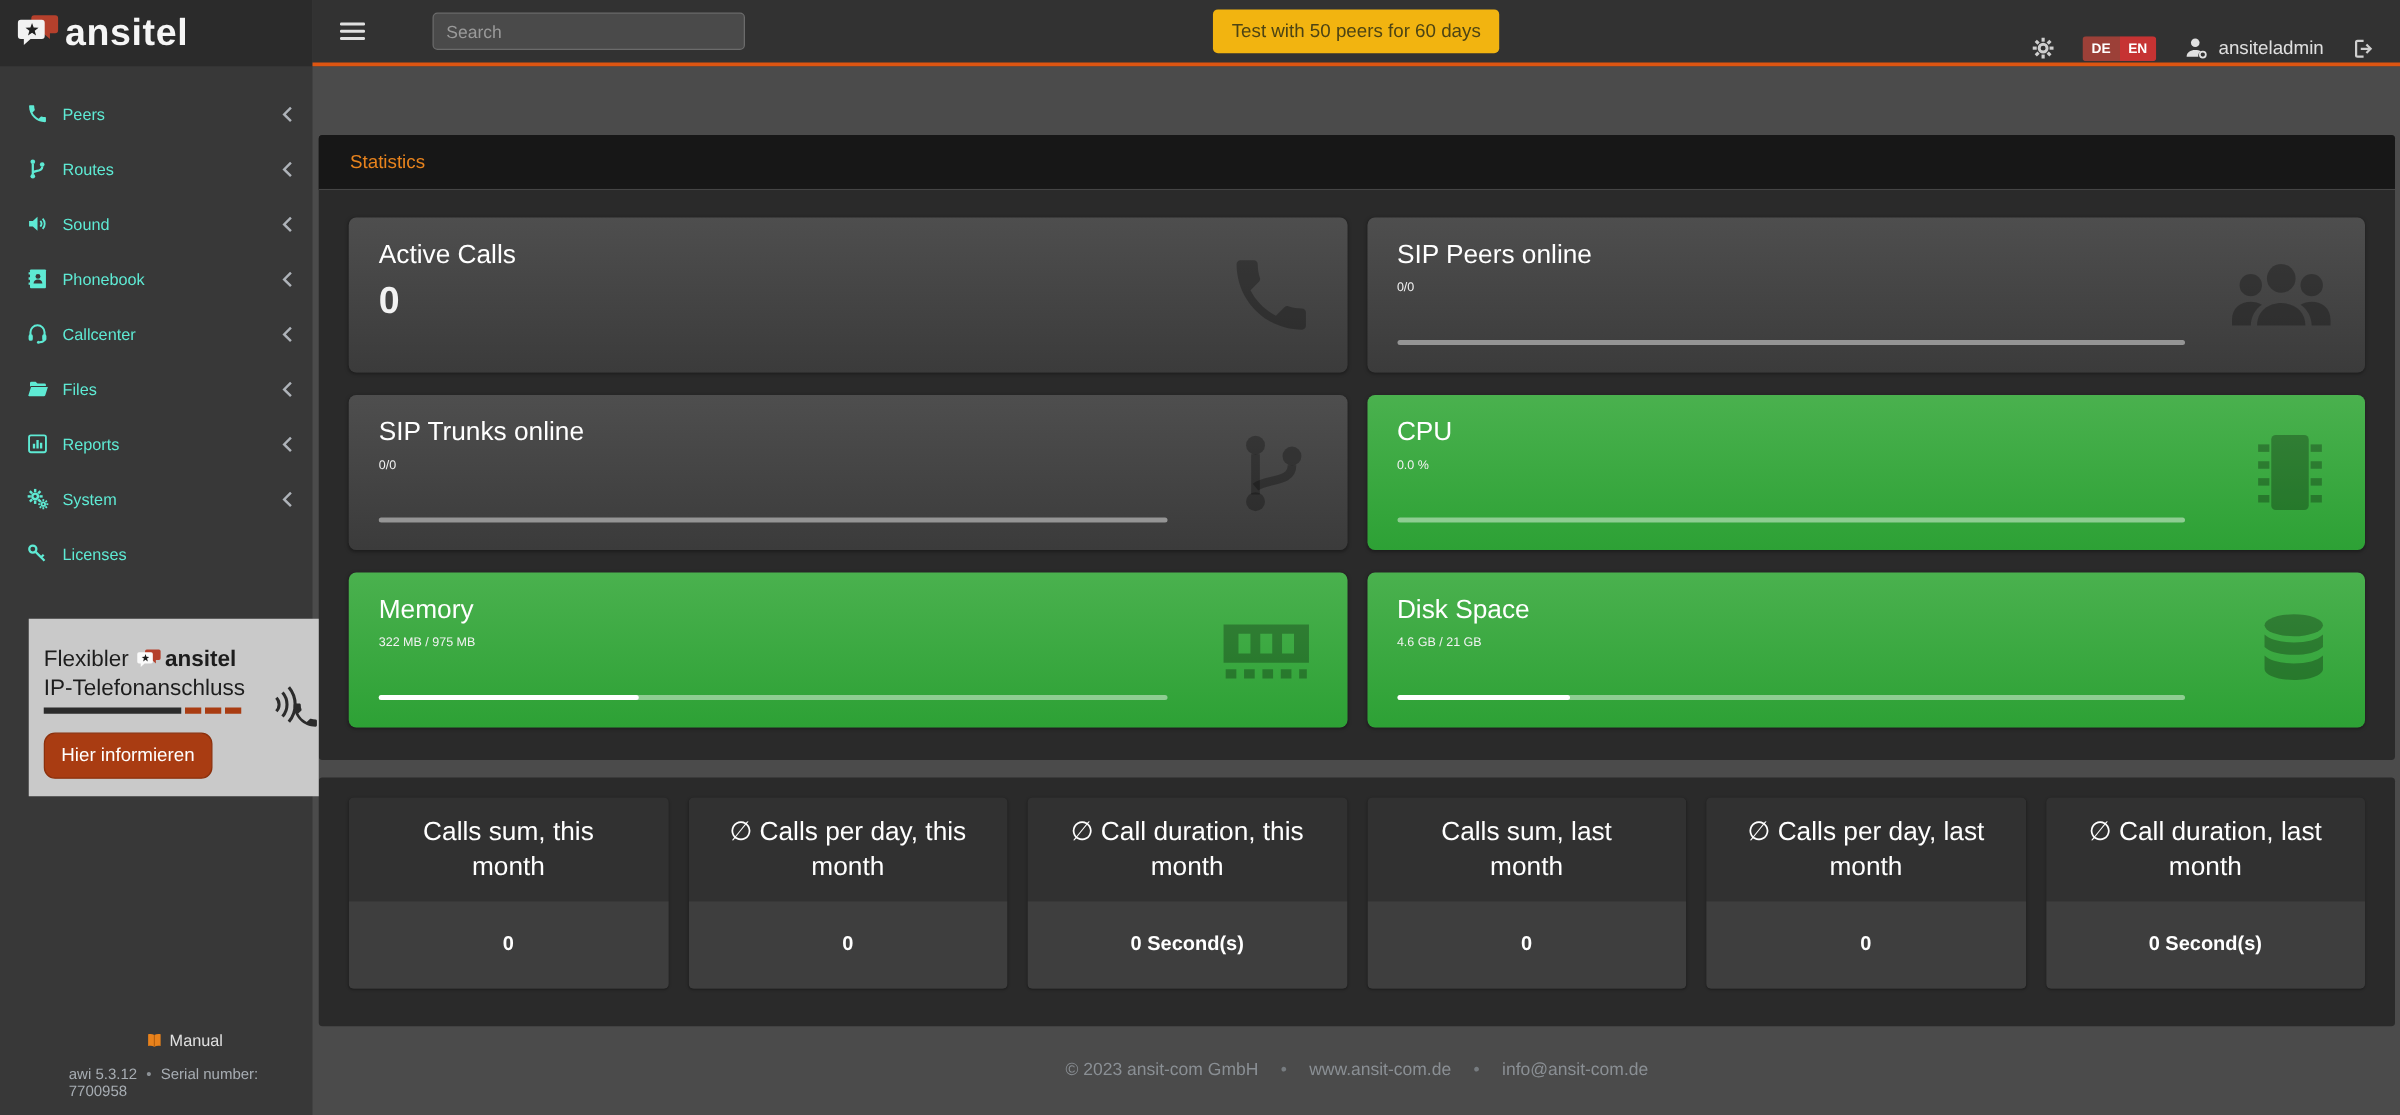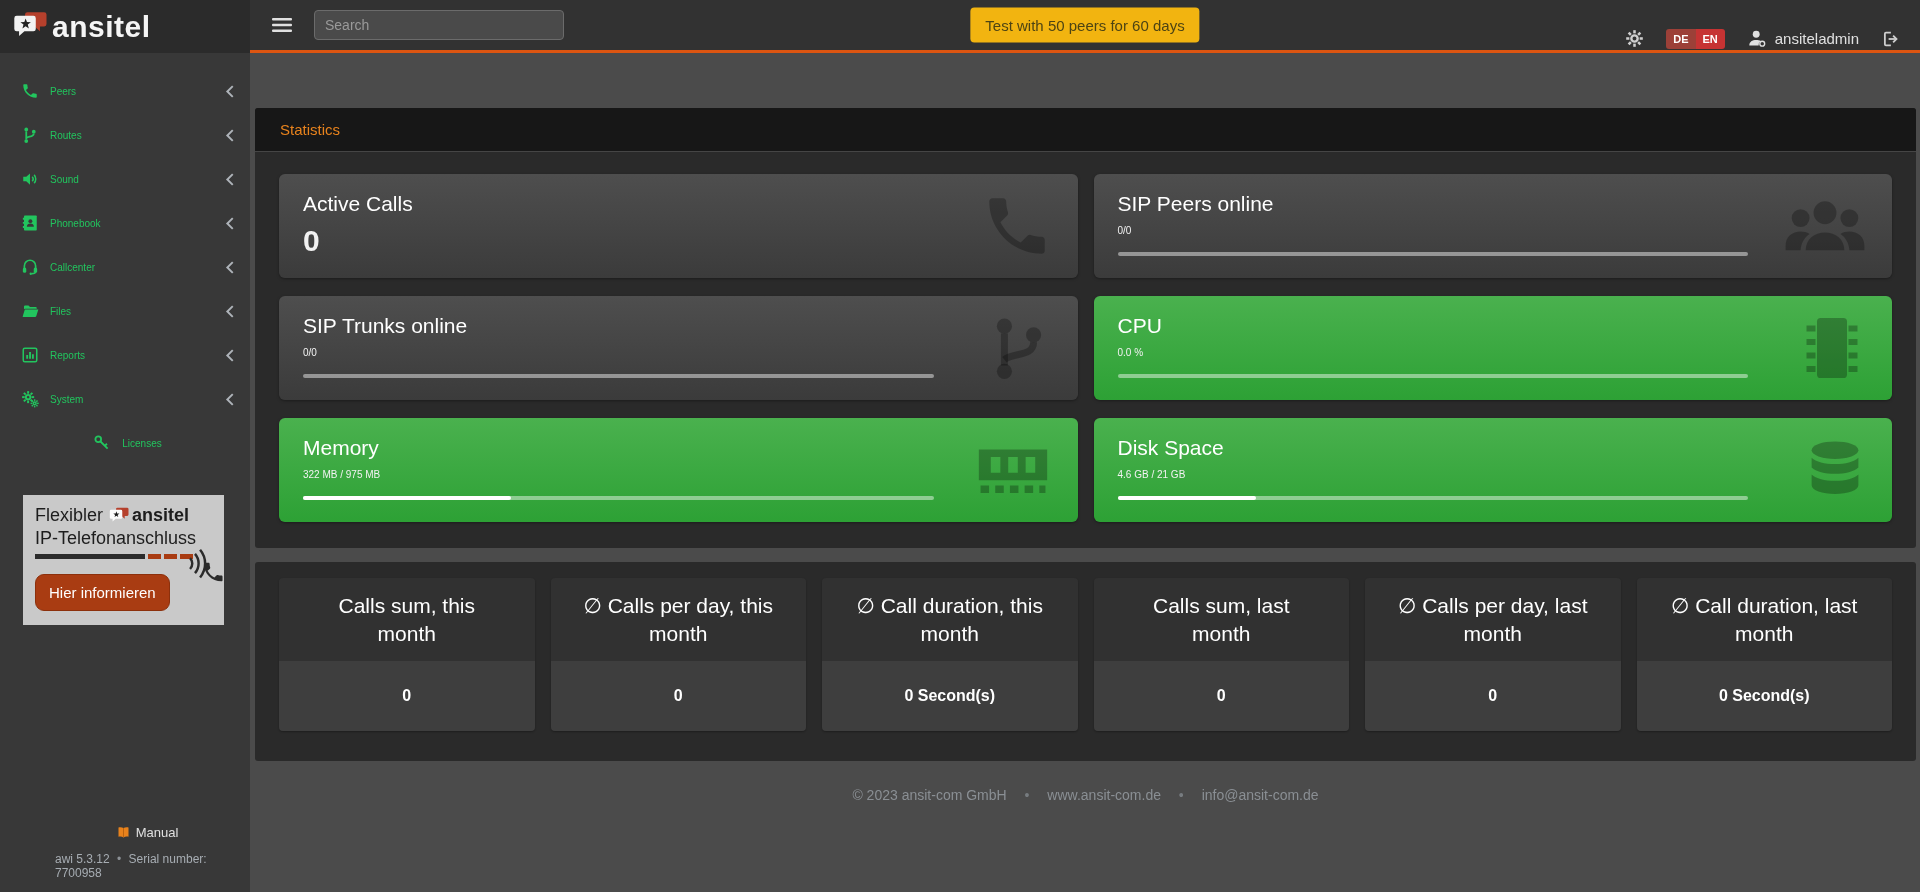--- a/index.html
+++ b/index.html
@@ -5,61 +5,61 @@
   * { margin:0; padding:0; box-sizing:border-box; }
   html,body { width:1920px; height:892px; overflow:hidden; }
   body { font-family:"Liberation Sans","DejaVu Sans",sans-serif; background:#4b4b4b; }
   .app { width:1920px; height:892px; display:flex; }
 
   
   .sidebar { width:250px; background:#383838; display:flex; flex-direction:column; flex-shrink:0; }
   .logo { height:53px; background:#2b2b2b; display:flex; align-items:center; padding-left:13px; gap:3px; }
   .logo-text { color:#f5f5f5; font-weight:800; font-size:30px; letter-spacing:.5px; }
   .nav { margin-top:16px; list-style:none; }
-  .nav-item { height:44px; display:flex; align-items:center; padding:0 16px 0 21px; color:#22c55e; font-size:10px; cursor:pointer;justify-content:center; }
+  .nav-item { height:44px; display:flex; align-items:center; padding:0 16px 0 21px; color:#5eead4; font-size:13px; cursor:pointer; }
   .nav-item svg.mi { width:18px; height:18px; margin-right:11px; flex-shrink:0; }
   .chev { margin-left:auto; color:#aeb3b9; display:flex; align-items:center; }
 
   
-  .ad { width:201px; margin:30px 26px 0 23px; background:#c9c9c9; color:#1d1d1d; padding:10px 10px 14px 12px; position:relative; }
+  .ad { width:232px; margin:30px 26px 0 23px; background:#c9c9c9; color:#1d1d1d; padding:22px 10px 14px 12px; position:relative; }
   .ad-line1 { font-size:18px; display:flex; align-items:center; gap:2px; white-space:nowrap; }
   .ad-line1 b { font-weight:800; }
   .ad-line2 { font-size:18px; margin-top:2px; }
   .ad-bar { margin-top:5px; display:flex; gap:3px; height:5px; width:160px; }
   .ad-bar .d1 { width:110px; background:#2b2b2b; }
   .ad-bar .dr { width:13px; background:#a93c12; }
   .ad-btn { display:inline-block; margin-top:15px; background:#a93c12; border:1px solid #8c300c; border-radius:9px; color:#fff; font-weight:400; font-size:15px; padding:9px 13px; cursor:pointer; }
   .ad-phone { position:absolute; right:-3px; top:52px; }
 
   .sidebar-bottom { margin-top:auto; padding:0 8px 12px 8px;margin-left:44px; }
   .manual { text-align:center; color:#e0e0e0; font-size:13px; display:flex; align-items:center; justify-content:center; gap:5px; cursor:pointer; }
   .serial { margin-top:12px; font-size:12px; color:#a7adb3; padding-left:3px; }
   .serial .sep { margin:0 4px; color:#8c9196; }
 
   
   .main { flex:1; display:flex; flex-direction:column; min-width:0; }
-  .topbar { height:53px; background:#323232; border-bottom:3px solid #dd5511; display:flex; align-items:center; padding:0 20px 0 22px; position:relative; flex-shrink:0; }
+  .topbar { height:53px; background:#323232; border-bottom:3px solid #dd5511; display:flex; align-items:center; padding:0 20px 0 22px; position:relative; flex-shrink:0;gap:32px; }
   .burger { color:#e0e0e0; cursor:pointer; display:flex; margin-right:22px; }
   .search { width:250px; height:30px; background:#4a4a4a; border:1px solid #6b6b6b; border-radius:4px; color:#ccc; font-size:14px; padding:0 10px; outline:none; font-family:inherit; }
   .search::placeholder { color:#9a9a9a; }
   .trial-btn { position:absolute; left:50%; top:50%; transform:translate(-50%,-50%); background:#f2b410; color:#4d4414; border:none; border-radius:4px; font-size:15px; padding:9px 15px; cursor:pointer; font-family:inherit; }
   .top-right { margin-left:auto; display:flex; align-items:center; gap:22px;margin-top:27px; }
   .icon-btn { color:#cfcfcf; cursor:pointer; display:flex; align-items:center; }
   .langs { display:flex; border-radius:3px; overflow:hidden; }
   .lang { font-size:11px; font-weight:700; color:#fff; padding:4px 7px; cursor:pointer; }
   .lang.de { background:#9c4038; }
   .lang.en { background:#c63333; }
   .user { display:flex; align-items:center; gap:7px; color:#e0e0e0; font-size:15px; cursor:pointer; }
 
   
   .content { flex:1; padding:55px 4px 0 5px; display:flex; flex-direction:column; }
   .panel { background:#2a2a2a; border-radius:3px; }
   .panel-header { background:#171717; height:44px; display:flex; align-items:center; padding:0 25px; color:#e8831d; font-size:15px; border-bottom:1px solid #454545; border-radius:3px 3px 0 0; }
   .cards { padding:22px 24px 26px 24px; display:grid; grid-template-columns:1fr 1fr; gap:18px 16px; }
-  .card { height:104px; border-radius:6px; padding:18px 24px; position:relative; box-shadow:0 1px 3px rgba(0,0,0,.35); overflow:hidden; }
+  .card { height:124px; border-radius:6px; padding:18px 24px; position:relative; box-shadow:0 1px 3px rgba(0,0,0,.35); overflow:hidden; }
   .card.dark { background:linear-gradient(180deg,#4e4e4e,#3b3b3b); }
   .card.green { background:linear-gradient(180deg,#4ab14e,#2da135); }
   .card-title { color:#fff; font-size:21px; font-weight:400; }
   .card-value { color:#f2f2f2; font-size:10px; margin-top:9px; }
   .card-value.big { font-size:30px; font-weight:700; margin-top:8px; }
   .progress { position:absolute; left:24px; bottom:22px; width:79%; height:4px; background:rgba(255,255,255,.45); border-radius:2px; }
   .progress .fill { height:4px; background:#fff; border-radius:2px; width:0; }
   .card-icon { position:absolute; right:24px; top:50%; transform:translateY(-50%); color:rgba(0,0,0,.27); display:flex; }
 
   .bottom-panel { margin-top:14px; padding:16px 24px 30px 24px; }

